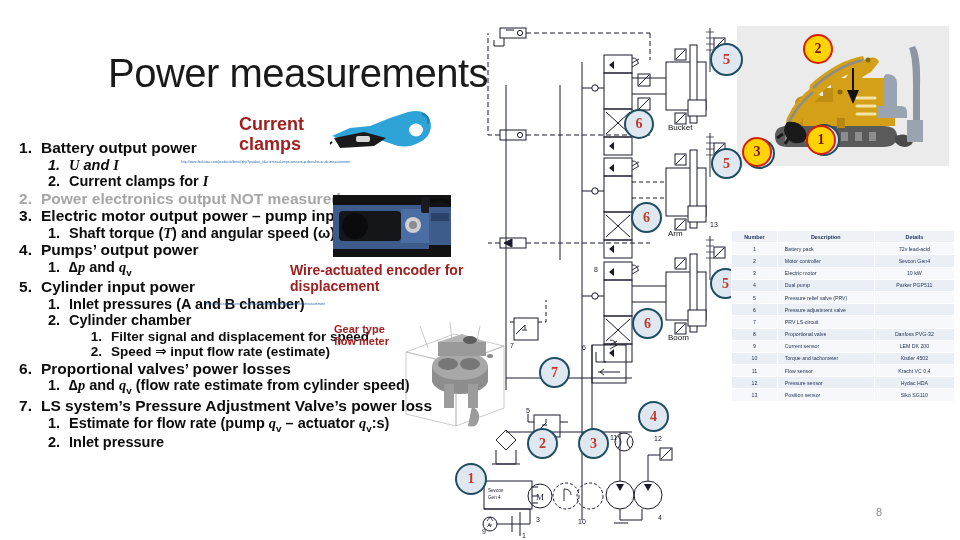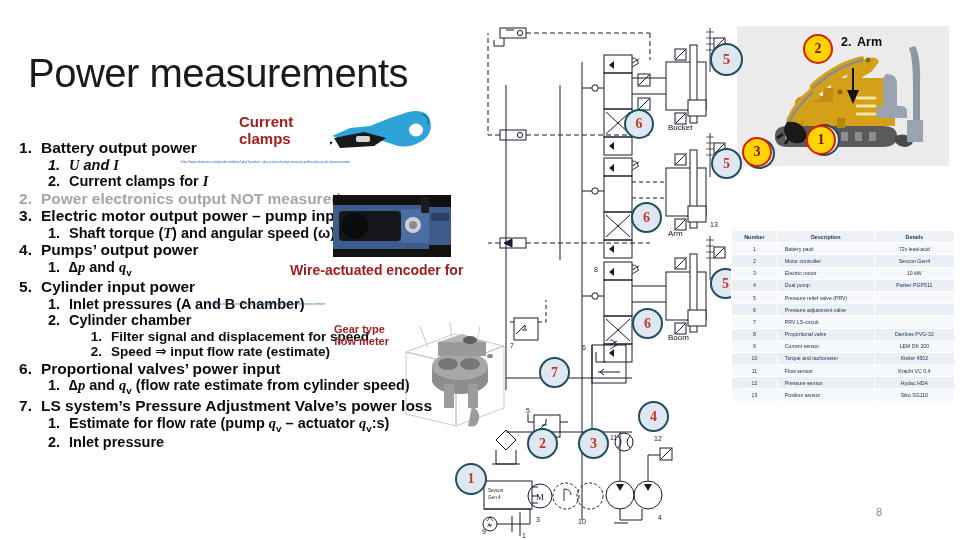--- a/index.html
+++ b/index.html
@@ -8,20 +8,21 @@
     font-family:"Liberation Sans","DejaVu Sans",sans-serif;
     position:relative;
   }
   .slide{position:absolute;inset:0;}
 
   
   #title{
     position:absolute;left:28px;top:52px;width:460px;
     font-size:40px;font-weight:400;color:#1a1a1a;line-height:1.05;
     letter-spacing:-0.5px;
+    text-align:right;
   }
 
   
   #bullets{
     position:absolute;left:6px;top:140px;width:470px;
     color:#0c0c0c;
   }
   .bl{display:flex;align-items:flex-start;line-height:1.0;}
   .bl .num{flex:0 0 auto;text-align:right;font-weight:bold;}
   .bl .txt{flex:1 1 auto;}
@@ -34,21 +35,21 @@
   
   .l3{font-size:13.5px;font-weight:bold;margin-bottom:2px;margin-left:80px;}
   .l3 .num{width:16px;margin-right:9px;}
   .dim{color:#a6a6a6;}
   .ital{font-style:italic;}
   i.v{font-style:italic;font-family:"Liberation Serif","DejaVu Serif",serif;}
   sub{font-size:.68em;}
 
   
   .annot{position:absolute;color:#a02020;font-weight:bold;line-height:1.12;}
-  #annot-current{left:239px;top:114px;font-size:15px;}
+  #annot-current{left:239px;top:114px;font-size:18px;}
   #annot-encoder{left:290px;top:263px;font-size:14px;width:215px;}
   #annot-flow{left:334px;top:323px;font-size:11px;}
 
   
   .tinylink{position:absolute;color:#1f5fa9;text-decoration:underline;
     font-size:3.2px;white-space:nowrap;overflow:hidden;letter-spacing:.1px;
     font-family:"Liberation Sans",sans-serif;}
   #link1{left:181px;top:160px;width:288px;}
   #link2{left:206px;top:302px;width:218px;}
 
@@ -150,21 +151,21 @@
       <div class="bl l3">
         <span class="num">1.</span>
         <span class="txt">Filter signal and displacement for speed</span>
       </div>
       <div class="bl l3">
         <span class="num">2.</span>
         <span class="txt">Speed ⇒ input flow rate (estimate)</span>
       </div>
       <div class="bl l1">
         <span class="num">6.</span>
-        <span class="txt">Proportional valves’ power input</span>
+        <span class="txt">Proportional valves’ power losses</span>
       </div>
       <div class="bl l2">
         <span class="num">1.</span>
         <span class="txt">∆<i class="v">p</i> and <i class="v">q</i><sub>v</sub> (flow rate estimate from cylinder speed)</span>
       </div>
       <div class="bl l1">
         <span class="num">7.</span>
         <span class="txt">LS system’s Pressure Adjustment Valve’s power loss</span>
       </div>
       <div class="bl l2">
@@ -177,20 +178,21 @@
       </div>
     </div>
 
   <div class="annot" id="annot-current">
     <div>Current</div>
     <div>clamps</div>
   </div>
 
   <div class="annot" id="annot-encoder">
     <div>Wire-actuated encoder for</div>
+    <div>displacement</div>
   </div>
 
   <div class="annot" id="annot-flow">
     <div>Gear type</div>
     <div>flow meter</div>
   </div>
 
   <a class="tinylink" id="link1" href="#">http://www.hiokiusa.com/products/detail.php?product_id=current-clamps-sensors-probes-for-ac-dc-measurement</a>
   <a class="tinylink" id="link2" href="#">http://www.sensorsone.com/wire-actuated-encoder-displacement-measurement</a>
 
@@ -442,21 +444,20 @@
     <circle cx="131" cy="34" r="2.5" fill="#8a6a08"></circle>
     <circle cx="103" cy="66" r="2.5" fill="#8a6a08"></circle>
 
     <path d="M116 42 L116 66" stroke="#111" stroke-width="2"></path>
     <path d="M110 64 l12 0 l-6 14 z" fill="#111"></path>
 
     <rect x="100" y="92" width="8" height="10" fill="#b8860b"></rect>
   </svg>
 
   <div id="exc-legend">
-      <div><span class="n">2.</span><span>Arm</span></div>
     </div>
 
   <div class="cc blue" style="left:710px;top:43px;width:29px;height:29px;font-size:15px;">5</div>
   <div class="cc blue" style="left:624px;top:109px;width:26px;height:26px;font-size:14px;">6</div>
   <div class="cc blue" style="left:711px;top:148px;width:27px;height:27px;font-size:14px;">5</div>
   <div class="cc blue" style="left:631px;top:202px;width:27px;height:27px;font-size:14px;">6</div>
   <div class="cc blue" style="left:710px;top:268px;width:27px;height:27px;font-size:14px;">5</div>
   <div class="cc blue" style="left:632px;top:308px;width:27px;height:27px;font-size:14px;">6</div>
   <div class="cc blue" style="left:539px;top:357px;width:27px;height:27px;font-size:14px;">7</div>
   <div class="cc blue" style="left:638px;top:401px;width:27px;height:27px;font-size:14px;">4</div>

